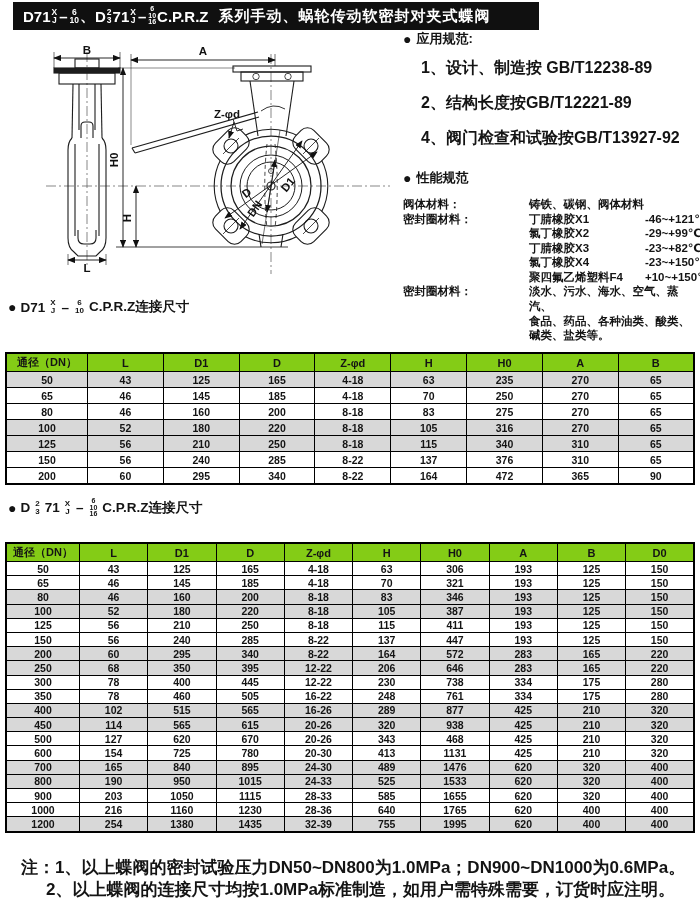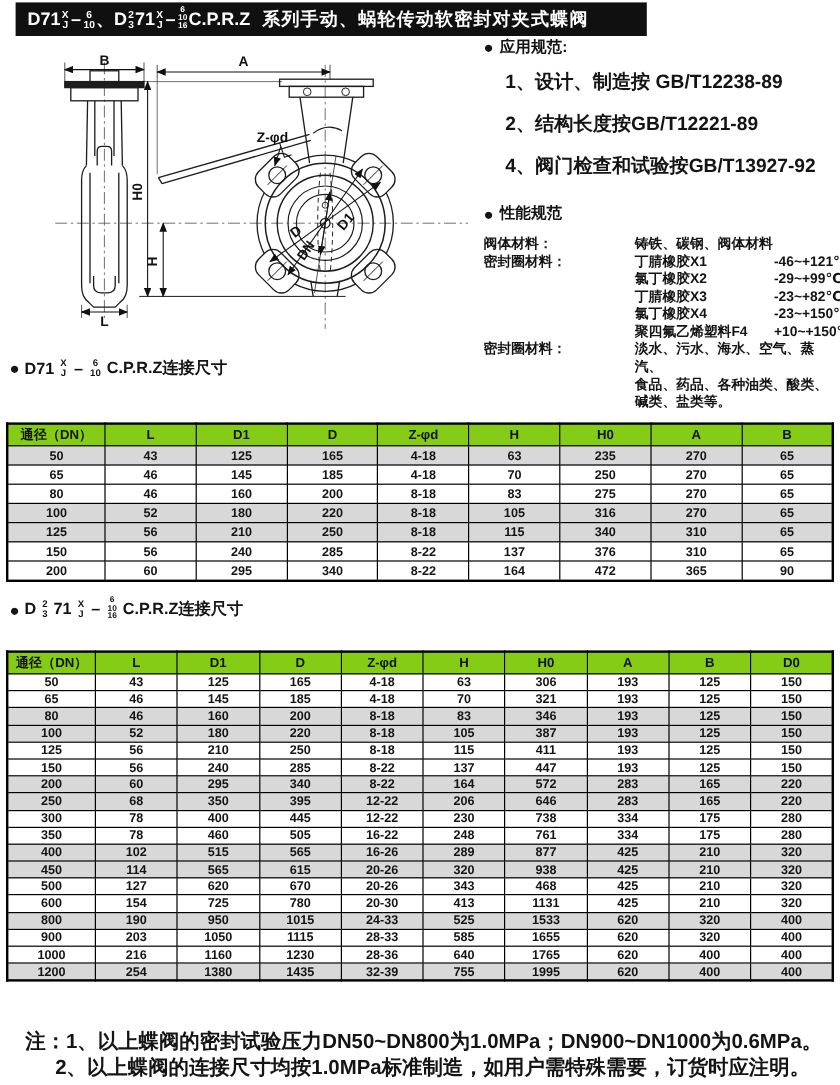--- a/index.html
+++ b/index.html
@@ -570,20 +570,32 @@
         <td>725</td>
         <td>780</td>
         <td>20-30</td>
         <td>413</td>
         <td>1131</td>
         <td>425</td>
         <td>210</td>
         <td>320</td>
       </tr>
       <tr class="shaded">
+        <td>700</td>
+        <td>165</td>
+        <td>840</td>
+        <td>895</td>
+        <td>24-30</td>
+        <td>489</td>
+        <td>1476</td>
+        <td>620</td>
+        <td>320</td>
+        <td>400</td>
+      </tr>
+      <tr class="shaded">
         <td>800</td>
         <td>190</td>
         <td>950</td>
         <td>1015</td>
         <td>24-33</td>
         <td>525</td>
         <td>1533</td>
         <td>620</td>
         <td>320</td>
         <td>400</td>

